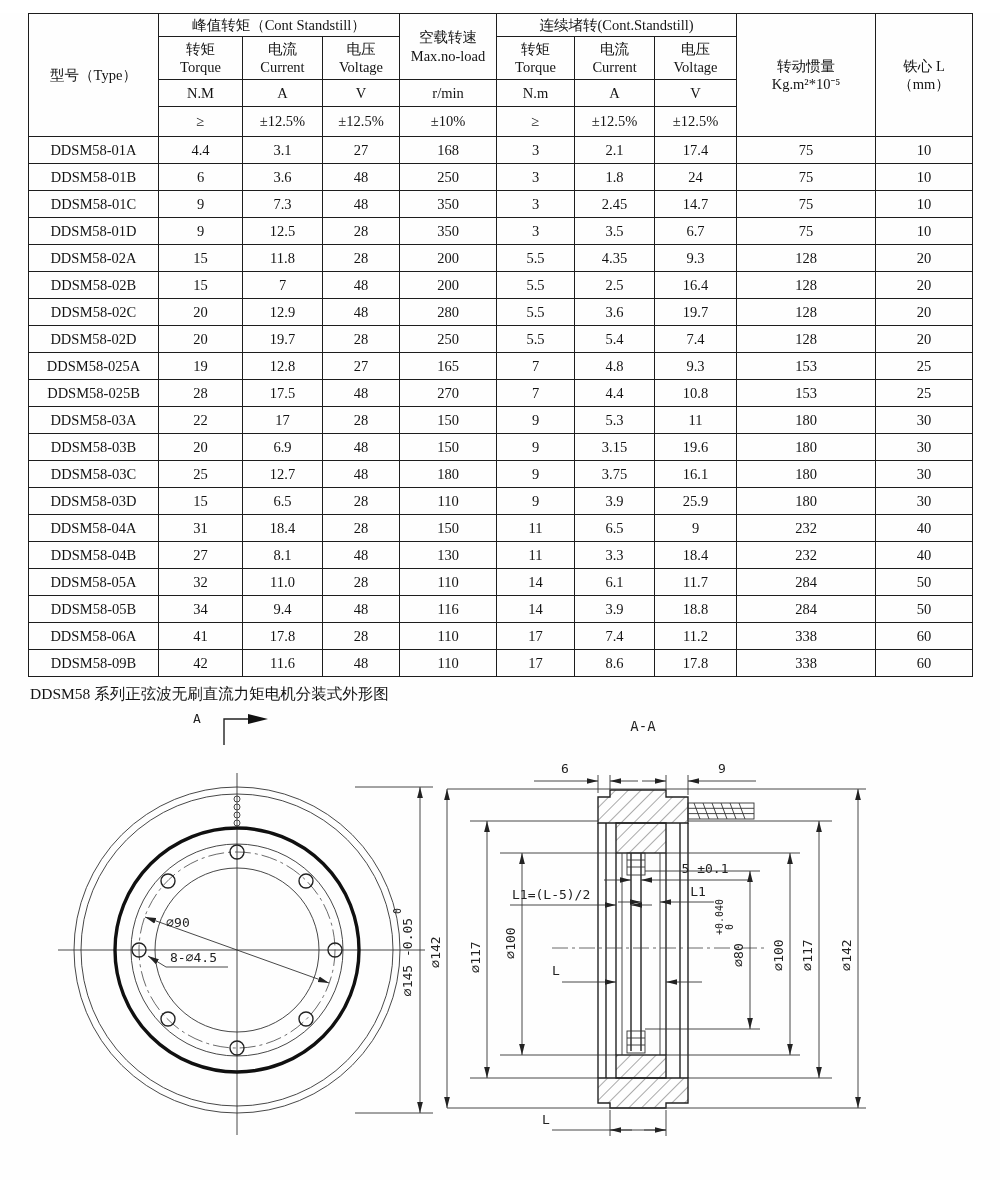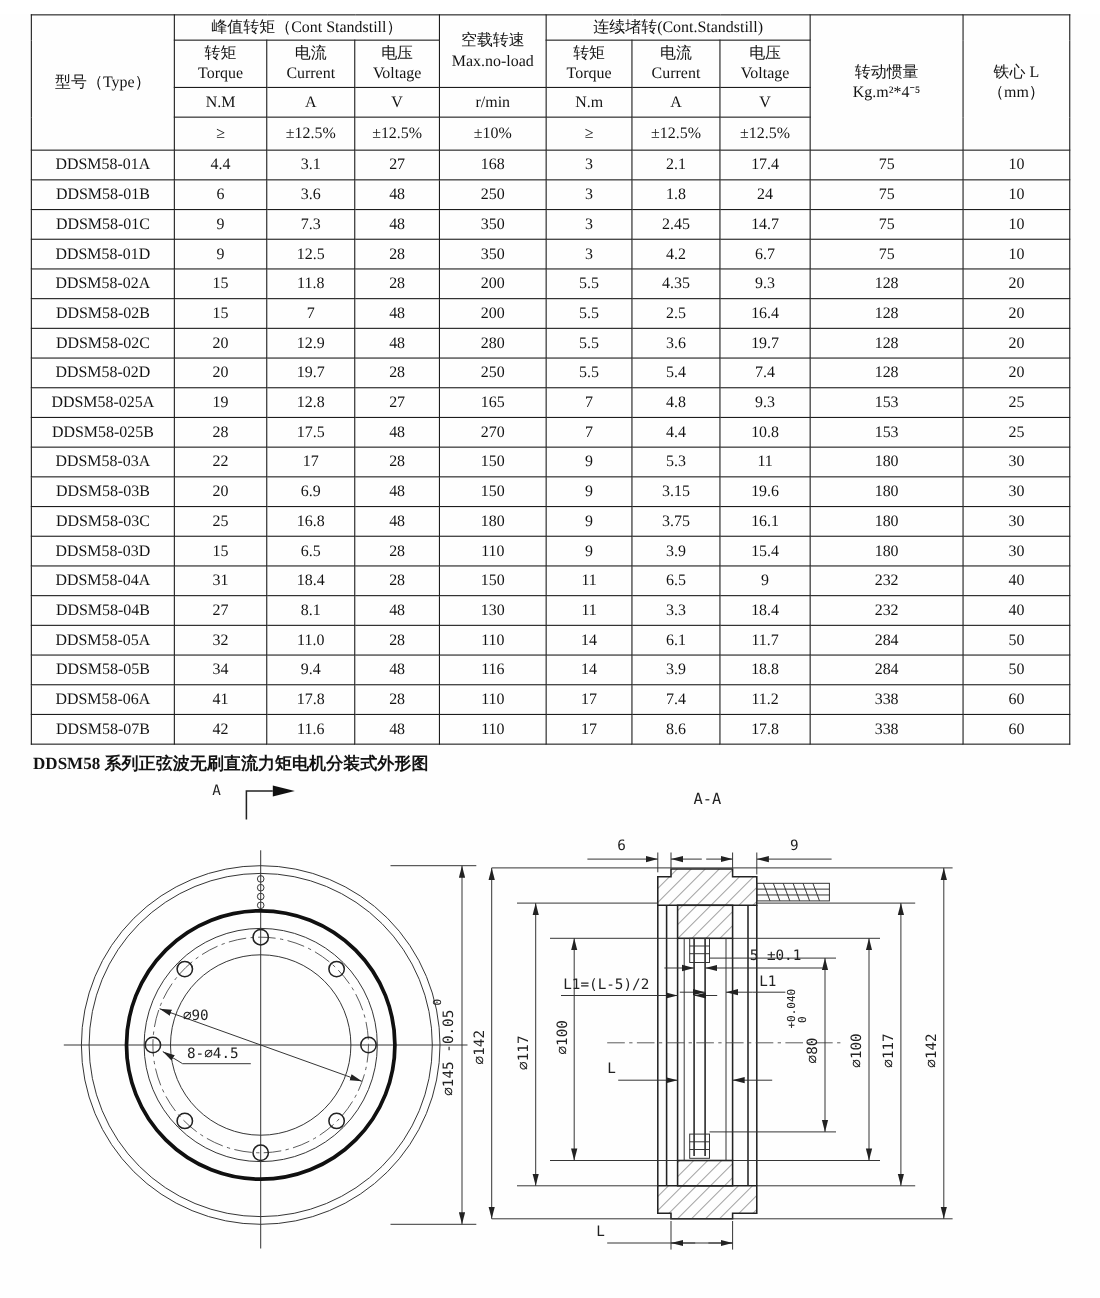--- a/index.html
+++ b/index.html
@@ -16,21 +16,21 @@
     border:1.6px solid #1d1d1d;text-align:center;vertical-align:middle;
     padding:0 2px;font-weight:normal;line-height:1.25;
   }
   tr.hrow1 th{height:22px;}
   tr.hrow2 th{height:42px;}
   tr.hrow3 th{height:26px;}
   tr.hrow4 th{height:29px;}
   tbody td{height:26px;}
   td.model{text-align:left;padding-left:10px;}
   .caption{
-    margin:7px 0 0 30px;font-size:15.5px;font-weight:700;color:#131313;
+    margin:7px 0 0 30px;font-size:15.5px;font-weight:400;color:#131313;
     font-family:"Liberation Serif", serif;
   }
   svg text{font-family:"DejaVu Sans Mono", monospace;fill:#222;}
   .thin{stroke:#333;stroke-width:0.9;fill:none;}
   .med{stroke:#222;stroke-width:1.4;fill:none;}
   .thick{stroke:#101010;stroke-width:3.4;fill:none;}
   .dim{stroke:#333;stroke-width:0.9;fill:none;}
   .cl{stroke:#444;stroke-width:0.8;fill:none;stroke-dasharray:16 4 3 4;}
   .hatched{fill:url(#hatch);stroke:#222;stroke-width:1.4;}
 </style>
@@ -56,21 +56,21 @@
       <tr class="hrow1">
         <th rowspan="4">型号（Type）</th>
         <th colspan="3">峰值转矩（Cont Standstill）</th>
         <th rowspan="2">
           <div>空载转速</div>
           <div>Max.no-load</div>
         </th>
         <th colspan="3">连续堵转(Cont.Standstill)</th>
         <th rowspan="4">
           <div>转动惯量</div>
-          <div>Kg.m²*4⁻⁵</div>
+          <div>Kg.m²*10⁻⁵</div>
         </th>
         <th rowspan="4">
           <div>铁心 L</div>
           <div>（mm）</div>
         </th>
       </tr>
       <tr class="hrow2">
         <th>
           <div>转矩</div>
           <div>Torque</div>
@@ -152,21 +152,21 @@
           <td>75</td>
           <td>10</td>
         </tr>
         <tr>
           <td class="model">DDSM58-01D</td>
           <td>9</td>
           <td>12.5</td>
           <td>28</td>
           <td>350</td>
           <td>3</td>
-          <td>4.2</td>
+          <td>3.5</td>
           <td>6.7</td>
           <td>75</td>
           <td>10</td>
         </tr>
         <tr>
           <td class="model">DDSM58-02A</td>
           <td>15</td>
           <td>11.8</td>
           <td>28</td>
           <td>200</td>
@@ -256,38 +256,38 @@
           <td>150</td>
           <td>9</td>
           <td>3.15</td>
           <td>19.6</td>
           <td>180</td>
           <td>30</td>
         </tr>
         <tr>
           <td class="model">DDSM58-03C</td>
           <td>25</td>
-          <td>16.8</td>
+          <td>12.7</td>
           <td>48</td>
           <td>180</td>
           <td>9</td>
           <td>3.75</td>
           <td>16.1</td>
           <td>180</td>
           <td>30</td>
         </tr>
         <tr>
           <td class="model">DDSM58-03D</td>
           <td>15</td>
           <td>6.5</td>
           <td>28</td>
           <td>110</td>
           <td>9</td>
           <td>3.9</td>
-          <td>15.4</td>
+          <td>25.9</td>
           <td>180</td>
           <td>30</td>
         </tr>
         <tr>
           <td class="model">DDSM58-04A</td>
           <td>31</td>
           <td>18.4</td>
           <td>28</td>
           <td>150</td>
           <td>11</td>
@@ -338,21 +338,21 @@
           <td>17.8</td>
           <td>28</td>
           <td>110</td>
           <td>17</td>
           <td>7.4</td>
           <td>11.2</td>
           <td>338</td>
           <td>60</td>
         </tr>
         <tr>
-          <td class="model">DDSM58-07B</td>
+          <td class="model">DDSM58-09B</td>
           <td>42</td>
           <td>11.6</td>
           <td>48</td>
           <td>110</td>
           <td>17</td>
           <td>8.6</td>
           <td>17.8</td>
           <td>338</td>
           <td>60</td>
         </tr>

